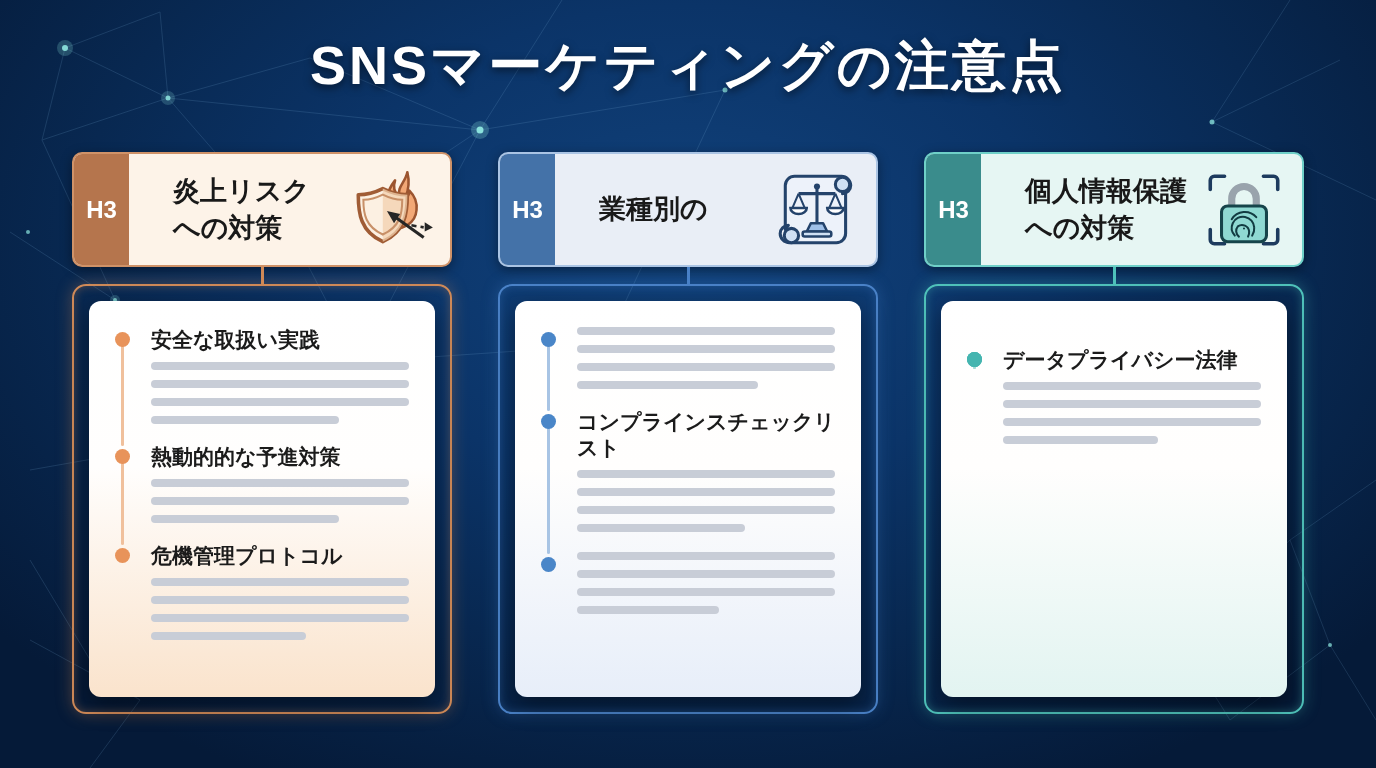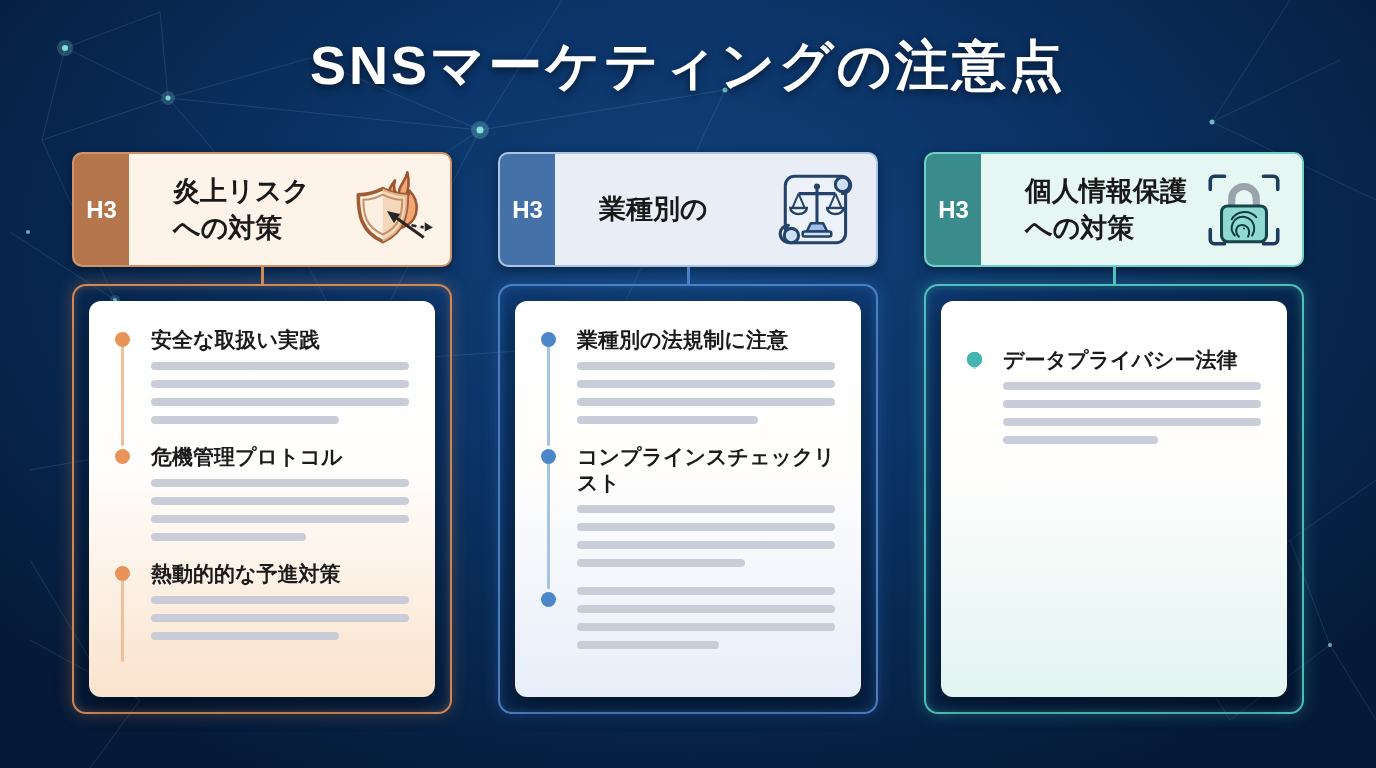--- a/index.html
+++ b/index.html
@@ -134,37 +134,37 @@
               <div class="bullet-item has-line">
                 <span class="dot"></span>
                 <div class="item-content">
                   <div class="item-heading">安全な取扱い実践</div>
                   <div class="ph-line" style="width: 100%;"></div>
                   <div class="ph-line" style="width: 100%;"></div>
                   <div class="ph-line" style="width: 100%;"></div>
                   <div class="ph-line" style="width: 73%;"></div>
                 </div>
               </div>
+              <div class="bullet-item has-line">
+                <span class="dot"></span>
+                <div class="item-content">
+                  <div class="item-heading">熱動的的な予進対策</div>
+                  <div class="ph-line" style="width: 100%;"></div>
+                  <div class="ph-line" style="width: 100%;"></div>
+                  <div class="ph-line" style="width: 73%;"></div>
+                </div>
+              </div>
               <div class="bullet-item">
                 <span class="dot"></span>
                 <div class="item-content">
                   <div class="item-heading">危機管理プロトコル</div>
                   <div class="ph-line" style="width: 100%;"></div>
                   <div class="ph-line" style="width: 100%;"></div>
                   <div class="ph-line" style="width: 100%;"></div>
                   <div class="ph-line" style="width: 60%;"></div>
-                </div>
-              </div>
-              <div class="bullet-item has-line">
-                <span class="dot"></span>
-                <div class="item-content">
-                  <div class="item-heading">熱動的的な予進対策</div>
-                  <div class="ph-line" style="width: 100%;"></div>
-                  <div class="ph-line" style="width: 100%;"></div>
-                  <div class="ph-line" style="width: 73%;"></div>
                 </div>
               </div>
             </div>
         </div>
       </div>
     </div>
 
     <div class="column" style="--strip: #4472a8; --hbg: #e9eef6; --hborder: #aac4e4; --border: #4a82c8; --glow: rgba(70,130,200,0.35); --dot: #4a86c8; --tline: #a8c4e4; --tint: #e7eef9;">
       <div class="col-header">
         <div class="h3-strip">
@@ -190,21 +190,20 @@
           </svg>
         </div>
       </div>
       <div class="connector"></div>
       <div class="outer">
         <div class="card">
           <div class="bullet-list">
               <div class="bullet-item has-line">
                 <span class="dot"></span>
                 <div class="item-content">
-                  <div class="item-heading">業種別の法規制に注意</div>
                   <div class="ph-line" style="width: 100%;"></div>
                   <div class="ph-line" style="width: 100%;"></div>
                   <div class="ph-line" style="width: 100%;"></div>
                   <div class="ph-line" style="width: 70%;"></div>
                 </div>
               </div>
               <div class="bullet-item has-line">
                 <span class="dot"></span>
                 <div class="item-content">
                   <div class="item-heading">コンプラインスチェックリスト</div>

